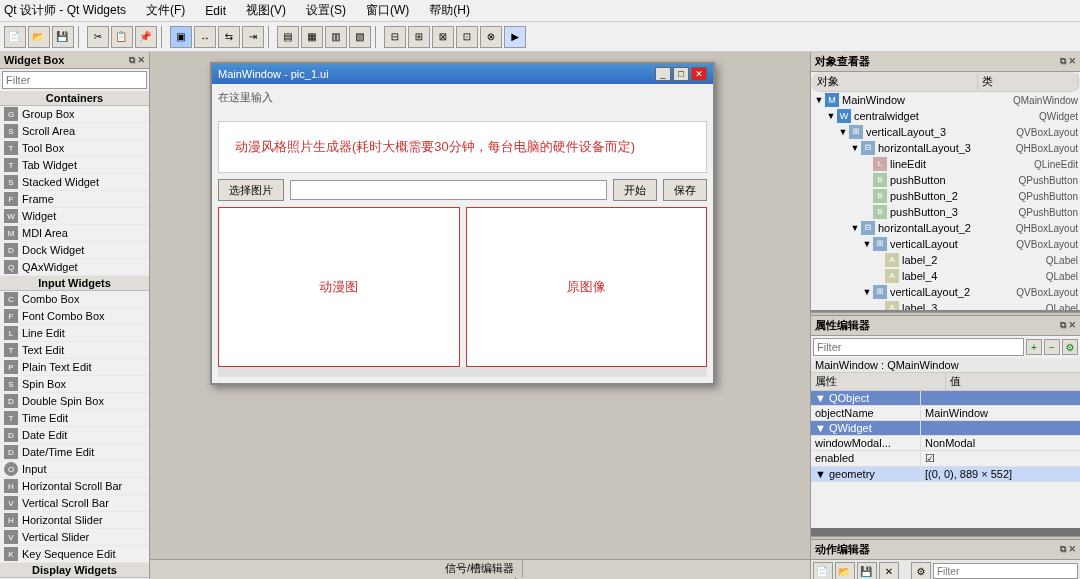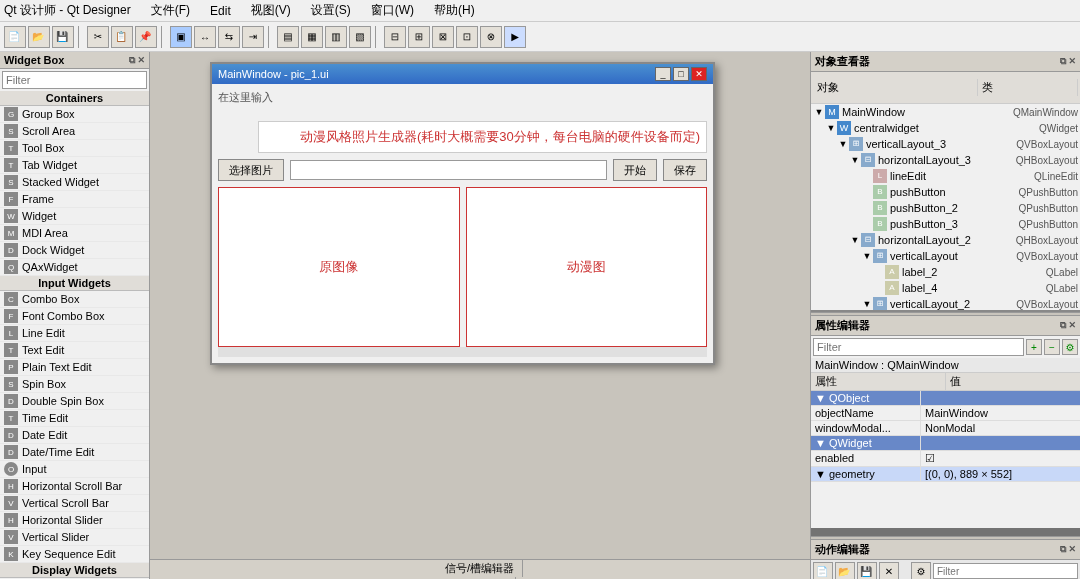--- a/index.html
+++ b/index.html
@@ -63,48 +63,48 @@
     
     .inner-window { position: absolute; top: 10px; left: 60px; width: 505px; background: #4d7c0f; border: 2px solid #888; box-shadow: 3px 3px 8px rgba(0,0,0,0.4); }
     .inner-title { background: linear-gradient(to bottom, #4a90d0, #316ac5); color: #fff; padding: 3px 6px; font-size: 11px; display: flex; justify-content: space-between; align-items: center; }
     .inner-title-label { font-size: 11px; }
     .inner-title-btns { display: flex; gap: 2px; }
     .title-btn { width: 16px; height: 14px; background: #e4e0d8; border: 1px solid #666; cursor: pointer; font-size: 9px; display: flex; align-items: center; justify-content: center; color: #000; }
     .title-btn.close { background: #dd2222; color: #fff; }
 
     .inner-content { padding: 6px; background: #f0f0f0; }
     .form-label { font-size: 11px; color: #555; margin-bottom: 16px; }
-    .main-label { font-size: 13px; color: #cc3333; text-align: right; padding: 6px; border: 1px solid #ccc; background: #fff; margin-bottom: 6px; margin-left: 40px; }
+    .main-label { font-size: 13px; color: #cc3333; text-align: left; padding: 16px; border: 1px solid #ccc; background: #fff; margin-bottom: 6px; }
     .form-row { display: flex; align-items: center; gap: 6px; margin-bottom: 6px; }
     .form-row input { flex: 1; height: 20px; border: 1px solid #999; font-size: 11px; padding: 1px 3px; }
     .form-btn { height: 22px; padding: 0 10px; background: #e4e0d8; border: 1px solid #888; cursor: pointer; font-size: 11px; }
     .image-area { display: flex; gap: 6px; margin-top: 4px; }
     .image-box { flex: 1; border: 1px solid #cc3333; height: 160px; background: #fff; display: flex; align-items: center; justify-content: center; }
     .image-box-label { color: #cc3333; font-size: 13px; }
 
     .scrollbar-indicator { height: 10px; background: #e0e0e0; }
 
     
-    .tree-header { display: flex; background: #e0ddd8; border-bottom: 1px solid #ccc; padding: 7px 2px; }
+    .tree-header { display: flex; background: #e0ddd8; border-bottom: 1px solid #ccc; padding: 1px 2px; border-radius: 9px; }
     .tree-header-col { font-size: 11px; padding: 1px 4px; border-right: 1px solid #ccc; }
 
     .right-top { flex: 0 0 260px; border-bottom: 2px solid #888; display: flex; flex-direction: column; overflow: hidden; }
     .right-middle { flex: 0 0 220px; border-bottom: 8px solid #737373; display: flex; flex-direction: column; overflow: hidden; }
     .right-bottom { flex: 1; display: flex; flex-direction: column; overflow: hidden; }
 
     .panel-resize-handle { height: 4px; background: #c8c4bc; cursor: ns-resize; border-top: 1px solid #999; border-bottom: 1px solid #999; }
 
     .prop-icons { display: flex; gap: 2px; align-items: center; }
     .prop-icon-btn { width: 16px; height: 16px; border: 1px solid #999; background: #e4e0d8; cursor: pointer; font-size: 10px; display: flex; align-items: center; justify-content: center; color: #008800; }
   </style>
 </head>
 <body>
 
 <div class="menubar">
-  <span class="menubar-title">Qt 设计师 - Qt Designer</span>
+  <span class="menubar-title">Qt 设计师 - Qt Widgets</span>
   <span class="menu-item">文件(F)</span>
   <span class="menu-item">Edit</span>
   <span class="menu-item">视图(V)</span>
   <span class="menu-item">设置(S)</span>
   <span class="menu-item">窗口(W)</span>
   <span class="menu-item">帮助(H)</span>
 </div>
 
 <div class="toolbar">
   <div class="tb-btn">📄</div>
@@ -277,24 +277,24 @@
         <div class="form-label">在这里输入</div>
         <div class="main-label">动漫风格照片生成器(耗时大概需要30分钟，每台电脑的硬件设备而定)</div>
         <div class="form-row">
           <button class="form-btn">选择图片</button>
           <input type="text" style="flex: 1 1 0%; height: 20px; border: 1px solid rgb(153, 153, 153);">
           <button class="form-btn">开始</button>
           <button class="form-btn">保存</button>
         </div>
         <div class="image-area">
           <div class="image-box">
-            <span class="image-box-label">原图像</span>
+            <span class="image-box-label">动漫图</span>
           </div>
           <div class="image-box">
-            <span class="image-box-label">动漫图</span>
+            <span class="image-box-label">原图像</span>
           </div>
         </div>
         <div class="scrollbar-indicator"></div>
       </div>
     </div>
 
     <div class="statusbar">
       <span class="status-section">信号/槽编辑器</span>
       <span class="status-section">动作编辑器</span>
       <span class="status-section">版软商业智能技术</span>
@@ -429,27 +429,27 @@
       </div>
       <div class="prop-table">
         <div class="prop-row category">
           <div class="prop-name">▼ QObject</div>
           <div class="prop-value"></div>
         </div>
         <div class="prop-row">
           <div class="prop-name">objectName</div>
           <div class="prop-value">MainWindow</div>
         </div>
+        <div class="prop-row category">
+          <div class="prop-name">▼ QWidget</div>
+          <div class="prop-value"></div>
+        </div>
         <div class="prop-row">
           <div class="prop-name">windowModal...</div>
           <div class="prop-value">NonModal</div>
-        </div>
-        <div class="prop-row category">
-          <div class="prop-name">▼ QWidget</div>
-          <div class="prop-value"></div>
         </div>
         <div class="prop-row">
           <div class="prop-name">enabled</div>
           <div class="prop-value">☑</div>
         </div>
         <div class="prop-row highlight" style="background:#c8d8f8;">
           <div class="prop-name">▼ geometry</div>
           <div class="prop-value">[(0, 0), 889 × 552]</div>
         </div>
       </div>

